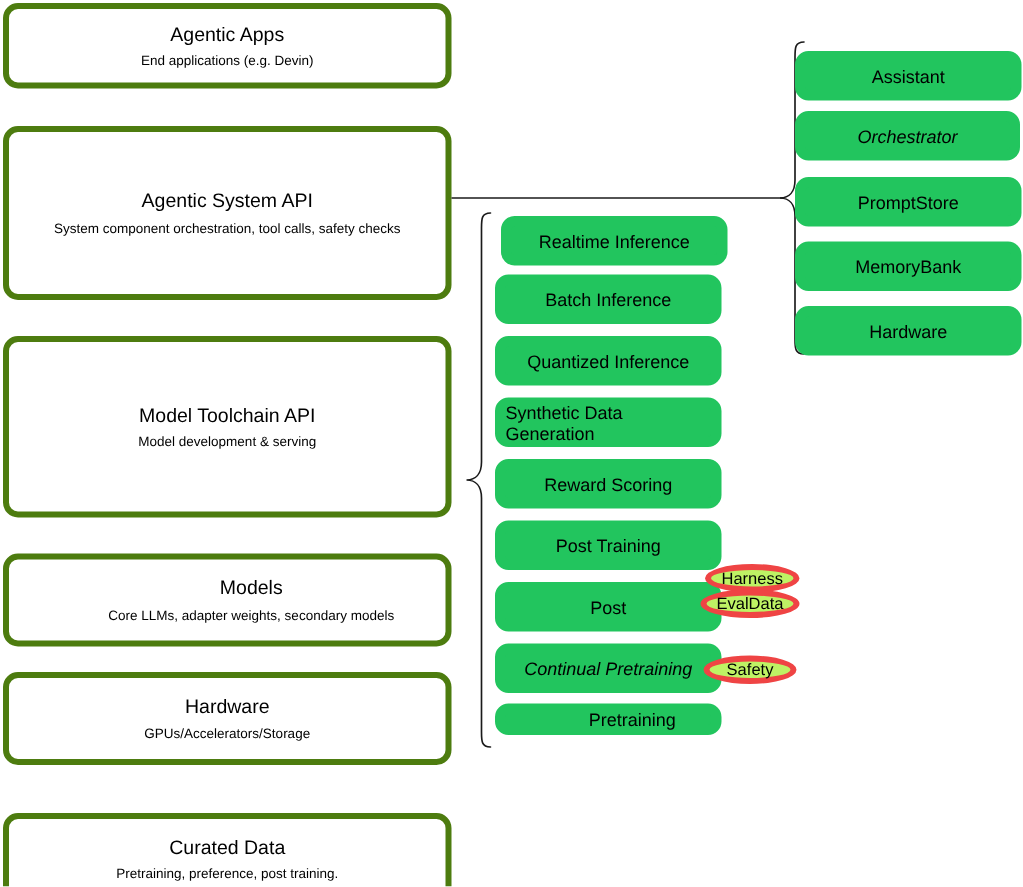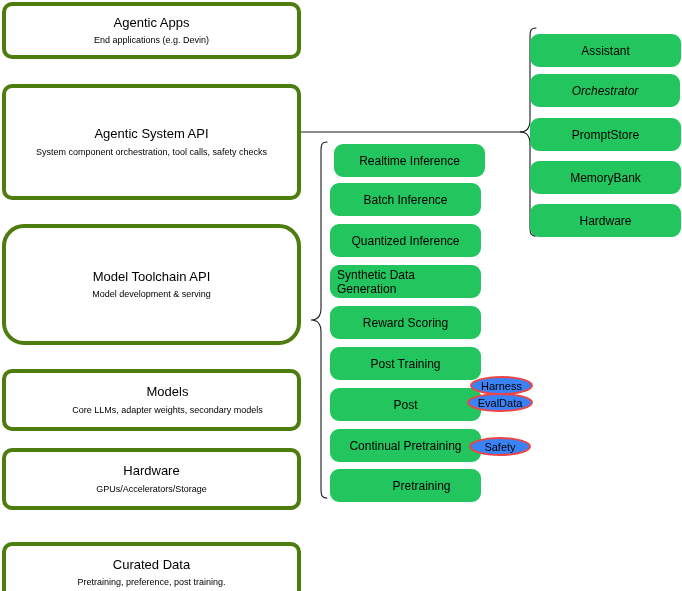--- a/index.html
+++ b/index.html
@@ -50,23 +50,23 @@
     background: #22c55e;
     display: flex;
     align-items: center;
     justify-content: center;
     font-size: 12px;
     color: #000000;
   }
   .pill {
     position: absolute;
     box-sizing: border-box;
-    border: 2px solid #ef4444;
+    border: 4px solid #ef4444;
     border-radius: 50%;
-    background: #3b82f6;
+    background: #bef264;
     display: flex;
     align-items: center;
     justify-content: center;
     font-size: 11px;
     color: #000000;
     z-index: 5;
   }
   .brace, .connector {
     position: absolute;
     pointer-events: none;
@@ -81,21 +81,21 @@
   <div class="node layer-node" style="left:2px; top:2px; width:299px; height:57px;">
     <div class="title">Agentic Apps</div>
     <div class="subtitle">End applications (e.g. Devin)</div>
   </div>
 
   <div class="node layer-node" style="left:2px; top:84px; width:299px; height:116px;">
     <div class="title">Agentic System API</div>
     <div class="subtitle">System component orchestration, tool calls, safety checks</div>
   </div>
 
-  <div class="node layer-node" style="left:2px; top:224px; width:299px; height:121px;border-radius:22px;">
+  <div class="node layer-node" style="left:2px; top:224px; width:299px; height:121px;">
     <div class="title">Model Toolchain API</div>
     <div class="subtitle">Model development &amp; serving</div>
   </div>
 
   <div class="node layer-node" style="left:2px; top:369px; width:299px; height:62px;padding-left:32px;">
     <div class="title">Models</div>
     <div class="subtitle">Core LLMs, adapter weights, secondary models</div>
   </div>
 
   <div class="node layer-node" style="left:2px; top:448px; width:299px; height:62px;">
@@ -140,24 +140,24 @@
   </div>
   <div class="chip" style="left:330px; top:306px; width:151px; height:33px;">
     <span>Reward Scoring</span>
   </div>
   <div class="chip" style="left:330px; top:347px; width:151px; height:33px;">
     <span>Post Training</span>
   </div>
   <div class="chip" style="left:330px; top:388px; width:151px; height:33px;">
     <span>Post</span>
   </div>
-  <div class="chip" style="left:330px; top:429px; width:151px; height:33px;">
+  <div class="chip" style="left:330px; top:429px; width:151px; height:33px;font-style:italic;">
     <span>Continual Pretraining</span>
   </div>
-  <div class="chip" style="left:330px; top:469px; width:151px; height:33px;padding-left:32px;">
+  <div class="chip" style="left:330px; top:469px; width:151px; height:21px;padding-left:32px;">
     <span>Pretraining</span>
   </div>
 
   <div class="pill" style="left:470px; top:376px; width:63px; height:19px;">
     <span>Harness</span>
   </div>
   <div class="pill" style="left:467px; top:393px; width:66px; height:19px;">
     <span>EvalData</span>
   </div>
   <div class="pill" style="left:469px; top:409px; width:62px; height:19px;margin-top:28px;">

